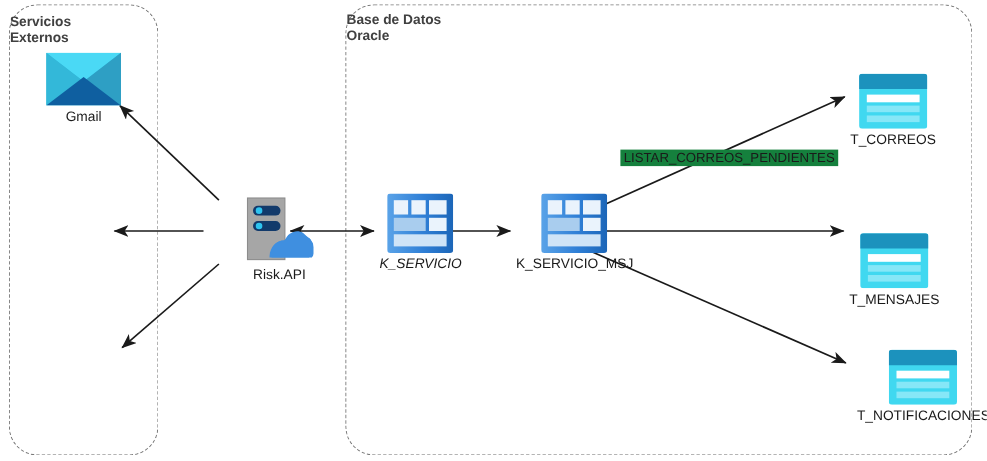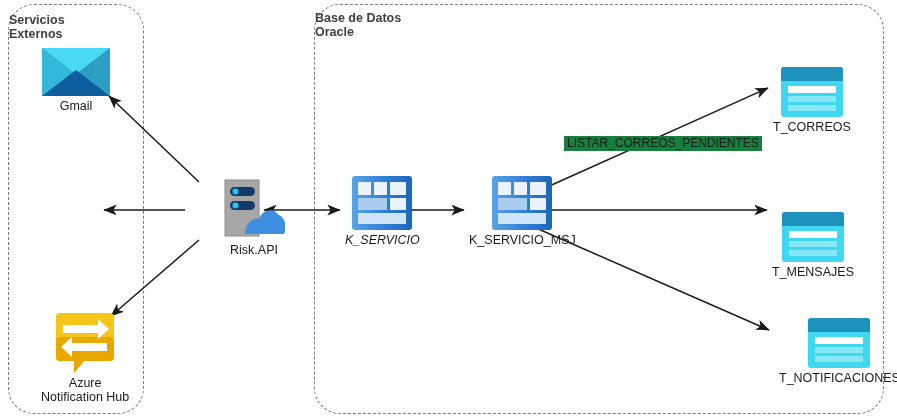--- a/index.html
+++ b/index.html
@@ -122,32 +122,20 @@
         <polygon points="0,0 68,0 34,26" fill="#4ad9f5"></polygon>
         <polygon points="0,0 34,26 0,48" fill="#33b8d9"></polygon>
         <polygon points="68,0 68,48 34,26" fill="#2e9fc4"></polygon>
         <polygon points="0,48 34,22 68,48" fill="#0f5fa0"></polygon>
       </svg>
     </div>
     <div class="node-label">Gmail</div>
   </div>
 
 
-  <div class="node" style="left:41px;top:311px;">
-    <div class="azure">
-      <svg width="62" height="62" viewBox="0 0 62 62">
-        <path d="M6,2 H56 A4,4 0 0 1 60,6 V46 A4,4 0 0 1 56,50 H30 L20,62 L20,50 H6 A4,4 0 0 1 2,46 V6 A4,4 0 0 1 6,2 Z" fill="#f5c518"></path>
-        <path d="M6,26 H56 A4,4 0 0 1 60,30 V46 A4,4 0 0 1 56,50 H30 L20,62 L20,50 H6 A4,4 0 0 1 2,46 V30 A4,4 0 0 1 6,26 Z" fill="#e8a800"></path>
-        <polygon points="9,14 44,14 44,8 55,18 44,28 44,22 9,22" fill="#ffffff"></polygon>
-        <polygon points="53,32 18,32 18,26 7,36 18,46 18,40 53,40" fill="#ffffff"></polygon>
-      </svg>
-    </div>
-    <div class="node-label">Azure
-Notification Hub</div>
-  </div>
 
   <div class="node" style="left:194px;top:178px;margin-left:29px;">
     <div class="server">
       <svg width="62" height="62" viewBox="0 0 62 62">
         <rect x="2" y="2" width="34" height="56" fill="#a6a6a6" stroke="#8c8c8c" stroke-width="1"></rect>
         <rect x="7" y="9" width="25" height="9" rx="4.5" fill="#123a6b"></rect>
         <circle cx="12.5" cy="13.5" r="3" fill="#2ec4f0"></circle>
         <rect x="7" y="23" width="25" height="9" rx="4.5" fill="#123a6b"></rect>
         <circle cx="12.5" cy="27.5" r="3" fill="#2ec4f0"></circle>
         <path d="M24,56 a12,12 0 0 1 11.5,-15.5 a15,15 0 0 1 27,6.5 a10,10 0 0 1 -2,9 Z" fill="#3f8fe0"></path>

